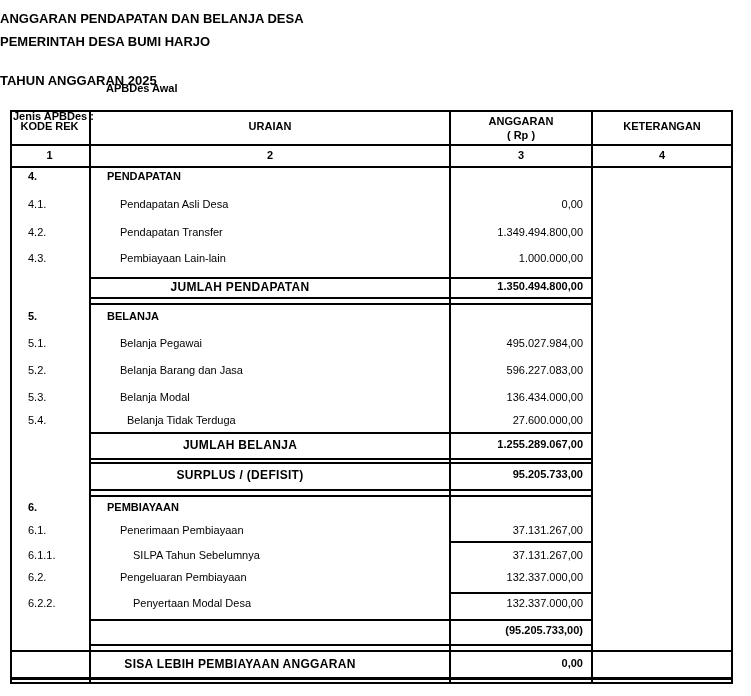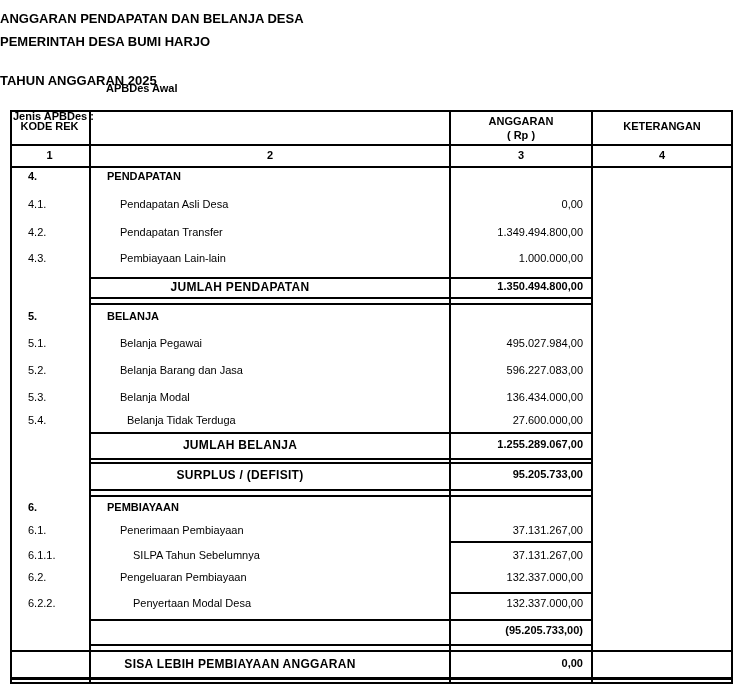--- a/index.html
+++ b/index.html
@@ -55,20 +55,21 @@
   <div class="hline" style="top:495px;left:89px;width:504px;"></div>
   <div class="hline" style="top:541px;left:449px;width:144px;"></div>
   <div class="hline" style="top:592px;left:449px;width:144px;"></div>
   <div class="hline" style="top:619px;left:89px;width:504px;"></div>
   <div class="hline" style="top:644px;left:89px;width:504px;"></div>
   <div class="hline" style="top:650px;left:10px;width:723px;"></div>
   <div class="hline" style="top:677px;left:10px;width:723px;height:3px;"></div>
   <div class="hline" style="top:682px;left:10px;width:723px;"></div>
 
   <div class="t colhead" style="top:120px;left:10px;width:79px;">KODE REK</div>
+  <div class="t colhead" style="top:120px;left:91px;width:358px;">URAIAN</div>
   <div class="t colhead" style="top:114px;left:451px;width:140px;line-height:14px;">
       <span style="display:block;">ANGGARAN</span>
       <span style="display:block;">( Rp )</span>
     </div>
   <div class="t colhead" style="top:120px;left:593px;width:138px;">KETERANGAN</div>
 
   <div class="t colhead" style="top:149px;left:10px;width:79px;">1</div>
   <div class="t colhead" style="top:149px;left:91px;width:358px;">2</div>
   <div class="t colhead" style="top:149px;left:451px;width:140px;">3</div>
   <div class="t colhead" style="top:149px;left:593px;width:138px;">4</div>

